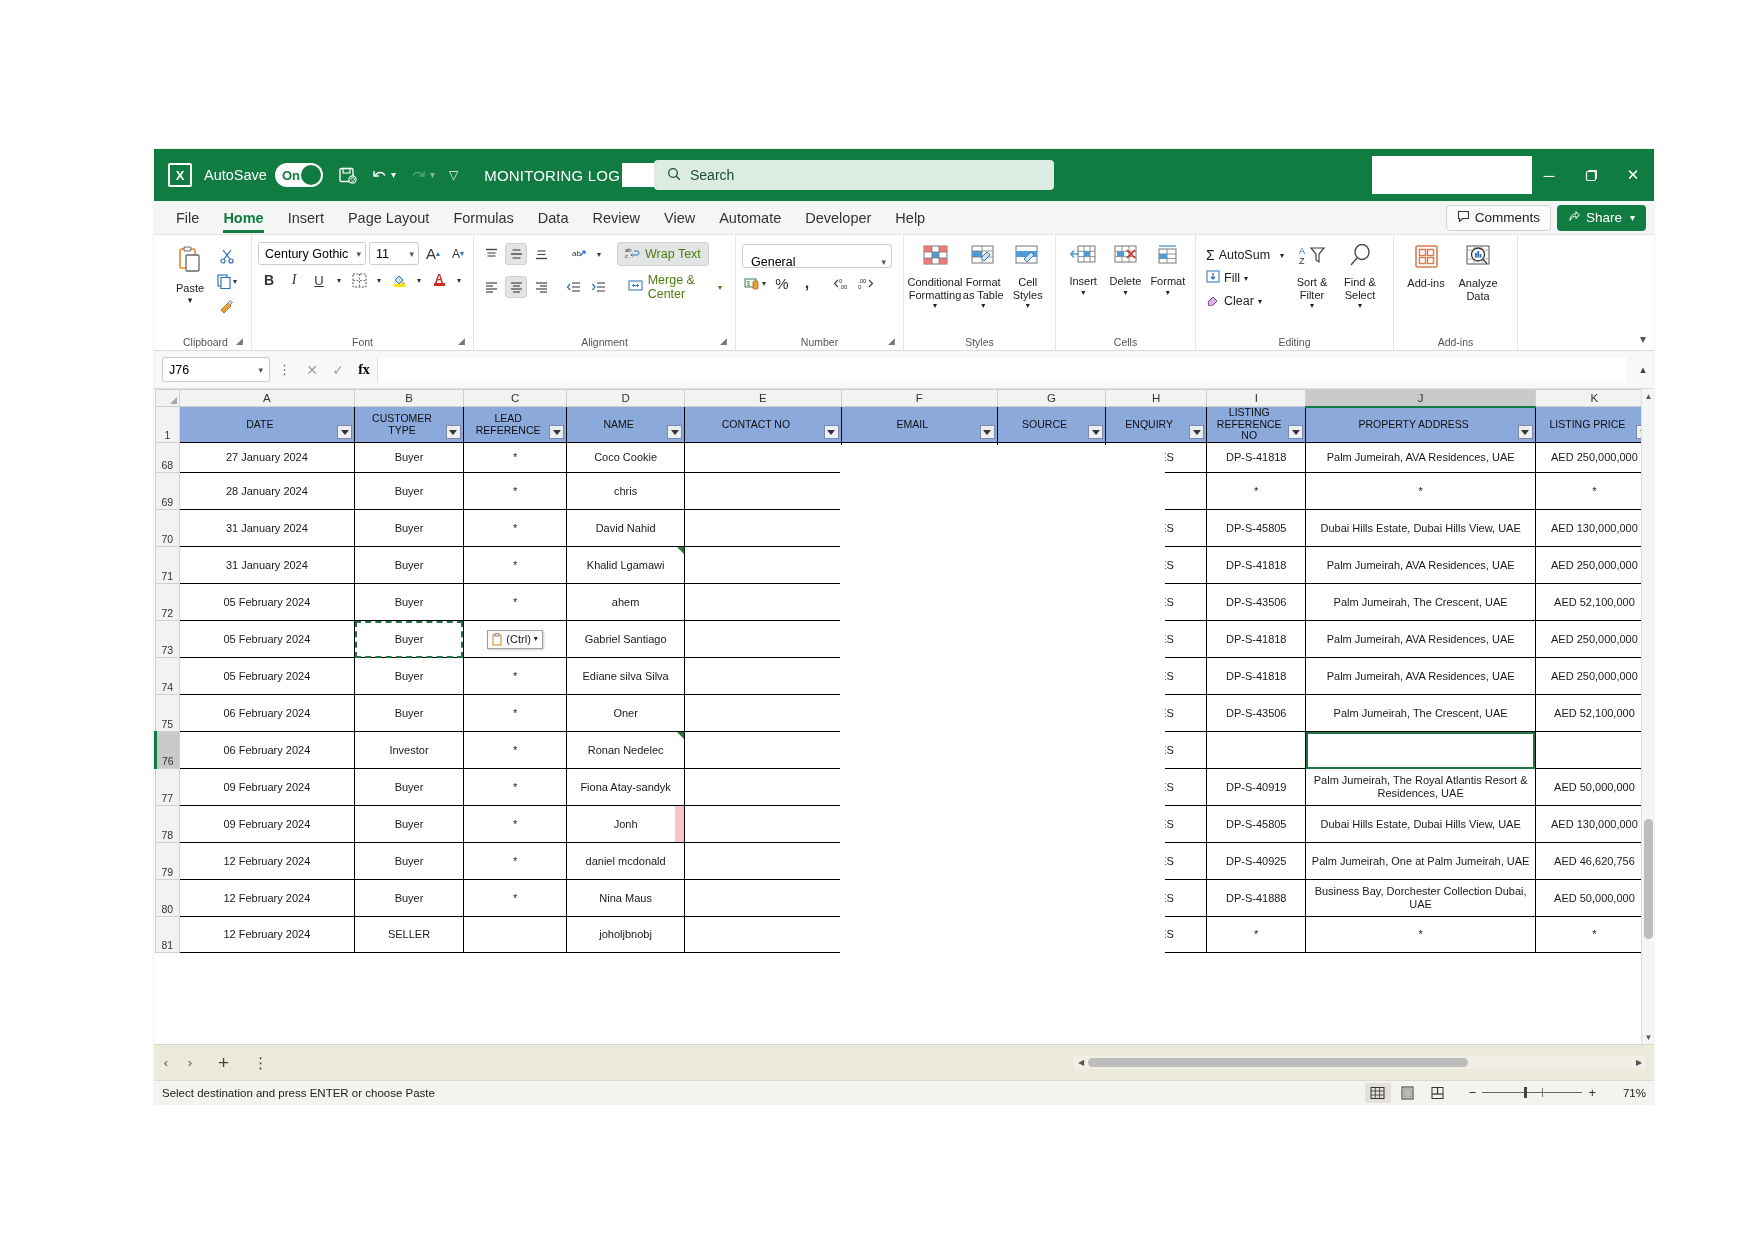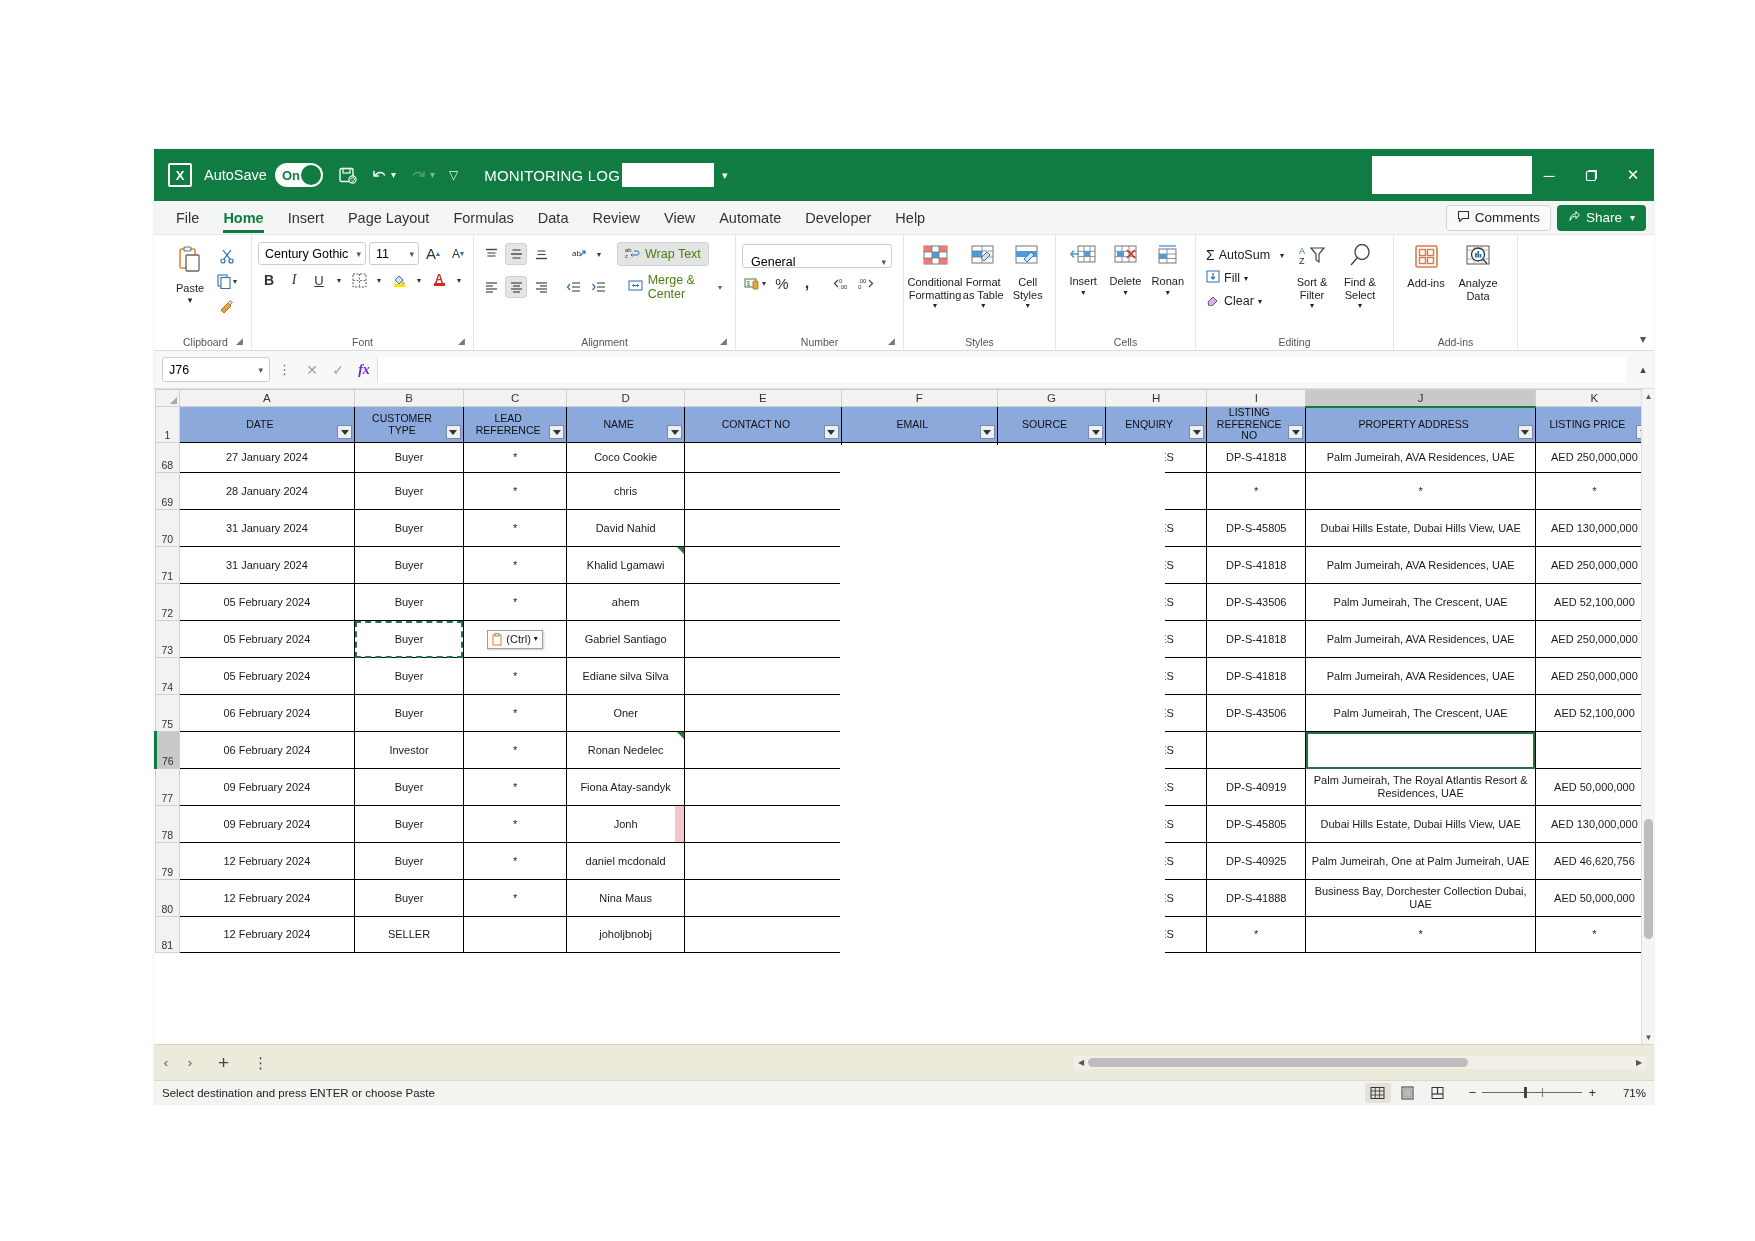--- a/index.html
+++ b/index.html
@@ -161,21 +161,21 @@
     border-bottom: 1px solid #d8dedb; flex: none;
   }
   .namebox {
     margin-left: 8px; width: 108px; height: 25px; background: #fff;
     border: 1px solid #c8cecb; border-radius: 3px; display: flex;
     align-items: center; padding: 0 6px; font-size: 12.5px; cursor: pointer;
   }
   .namebox .cv { margin-left: auto; font-size: 9px; color: #555; }
   .fb-dots { margin: 0 8px; color: #666; font-size: 13px; cursor: pointer; letter-spacing:0; }
   .fb-ico { width: 26px; text-align: center; font-size: 14px; color: #9aa09d; cursor: pointer; }
-  .fb-ico.fx { color: #6d28d9; font-style: italic; font-family: "Liberation Serif", serif; font-weight: bold; }
+  .fb-ico.fx { color: #000000; font-family: "Liberation Serif", serif; font-weight: bold; }
   .fb-input {
     flex: 1; height: 26px; background: #fff; border-left: 1px solid #dfe3e1;
     margin-right: 6px; font-size: 13px; padding: 4px 6px; color: #222;
   }
   .fb-expand { width: 22px; text-align: center; color: #444; font-size: 11px; cursor: pointer; }
 
   
   .gridwrap { flex: 1; position: relative; overflow: hidden; background: #fff; }
   table.sheet { border-collapse: collapse; table-layout: fixed; }
   .colhdr td, .colhdr th {
@@ -348,20 +348,29 @@
           <path d="M13 8.5C10.5 4.5 5 4.5 3.5 8" fill="none" stroke="#9dcfb3" stroke-width="1.5" stroke-linecap="round"></path>
           <path d="M14 4.5v4.5H9.5" fill="none" stroke="#9dcfb3" stroke-width="1.5" stroke-linecap="round" stroke-linejoin="round"></path>
         </svg>
       <span class="caret">▾</span>
     </div>
     <div class="tb-icon" style="font-size:12px;">▽</div>
     <div class="doc-title">MONITORING LOG</div>
     <div class="doc-white"></div>
     <div class="doc-caret">▾</div>
 
+    <div class="searchbox">
+      <span class="mag">
+        <svg width="14" height="14" viewBox="0 0 14 14">
+            <circle cx="6" cy="6" r="4.3" fill="none" stroke="#1d4d33" stroke-width="1.3"></circle>
+            <line x1="9.2" y1="9.2" x2="12.8" y2="12.8" stroke="#1d4d33" stroke-width="1.3"></line>
+          </svg>
+      </span>
+      <span>Search</span>
+    </div>
 
     <div class="acct-white"></div>
 
     <div class="winbtns">
       <div class="winbtn">─</div>
       <div class="winbtn">
         <svg width="13" height="13" viewBox="0 0 13 13">
             <rect x="1.5" y="2.5" width="9" height="9" rx="1.2" fill="none" stroke="#fff" stroke-width="1.2"></rect>
             <path d="M3.8 2.5V1.6h7.6v7.6h-1" fill="none" stroke="#fff" stroke-width="1.1"></path>
           </svg>
@@ -729,21 +738,21 @@
           <span class="gl">
             <svg width="27" height="24" viewBox="0 0 27 24">
                 <line x1="5" y1="2" x2="22" y2="2" stroke="#4f9ad8" stroke-width="1.4"></line>
                 <rect x="5" y="5" width="17" height="14" fill="#fff" stroke="#777" stroke-width="1"></rect>
                 <line x1="5" y1="10" x2="22" y2="10" stroke="#777" stroke-width=".8"></line>
                 <line x1="5" y1="14.5" x2="22" y2="14.5" stroke="#777" stroke-width=".8"></line>
                 <line x1="13" y1="5" x2="13" y2="19" stroke="#777" stroke-width=".8"></line>
                 <rect x="5" y="10" width="8" height="4.5" fill="#4f9ad8"></rect>
               </svg>
           </span>
-          <span>Ronan</span>
+          <span>Format</span>
           <span style="font-size:8px;">▾</span>
         </div>
       </div>
       <div class="rgroup-label">Cells</div>
     </div>
 
     <div class="rgroup" style="width:198px;">
       <div class="rgroup-body">
         <div style="display:flex;flex-direction:column;gap:1px;padding-top:2px;width:86px;">
           <div class="editrow">

